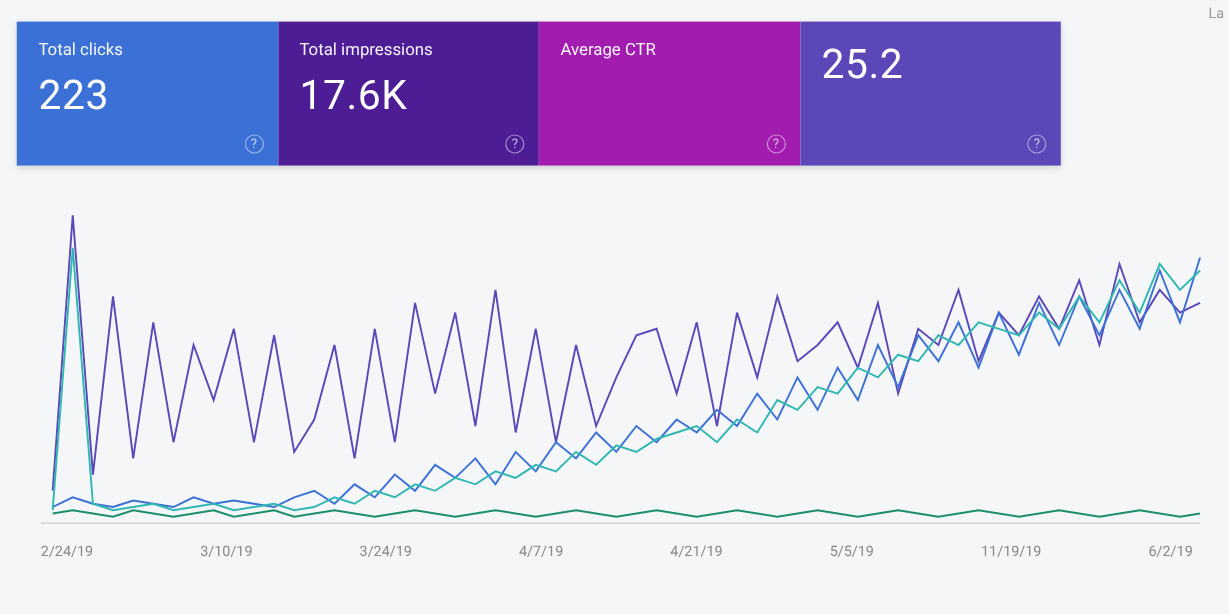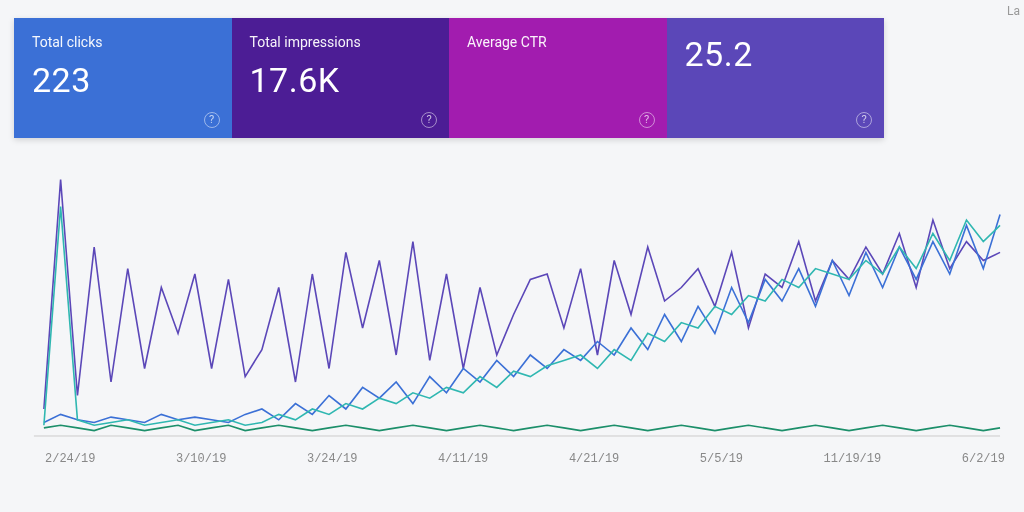--- a/index.html
+++ b/index.html
@@ -5,21 +5,21 @@
   * { box-sizing: border-box; margin: 0; padding: 0; }
   html, body { width: 1024px; height: 512px; font-family: -apple-system, Roboto, Arial, sans-serif; background: #f5f6f8; overflow: hidden; }
   .container { padding: 18px 14px 0 14px; }
   .metric-cards { display: flex; width: 870px; height: 120px; box-shadow: 0 2px 6px rgba(0,0,0,0.15); }
   .card { flex: 1; padding: 16px 18px 28px 18px; color: #fff; position: relative; cursor: pointer; }
   .card-label { font-size: 14px; font-weight: 400; opacity: 0.95; margin-bottom: 10px; }
   .card-value { font-size: 34px; font-weight: 400; letter-spacing: 0.5px; }
   .card-help { position: absolute; right: 12px; bottom: 10px; width: 16px; height: 16px; border: 1.5px solid rgba(255,255,255,0.7); border-radius: 50%; font-size: 11px; line-height: 14px; text-align: center; opacity: 0.7; }
   .chart-wrap { width: 996px; margin-top: 8px; }
   .chart-svg { width: 100%; height: 300px; display: block; }
-  .x-axis-labels { display: flex; width: 960px; margin-left: 31px; justify-content: space-between; font-size: 12px; color: #888; padding: 6px 0 0 0; font-family: Liberation Mono, monospace; }
+  .x-axis-labels { display: flex; width: 960px; margin-left: 20px; justify-content: space-between; font-size: 12px; color: #888; padding: 6px 0 0 0; }
   .top-right { position: absolute; top: 4px; right: 4px; color: #999; font-size: 12px; }
 </style>
 </head>
 <body>
 
 <div class="top-right">La</div>
 
 <div class="container">
 
   <div class="metric-cards">
@@ -50,21 +50,21 @@
           <polyline points="30.0,263.0 46.8,33.5 63.7,249.5 80.5,101.0 97.4,236.0 114.2,122.6 131.1,222.5 147.9,141.5 164.7,187.4 181.6,128.0 198.4,222.5 215.3,133.4 232.1,230.6 248.9,203.6 265.8,141.5 282.6,236.0 299.5,128.0 316.3,222.5 333.2,106.4 350.0,182.0 366.8,114.5 383.7,209.0 400.5,95.6 417.4,214.4 434.2,128.0 451.1,222.5 467.9,141.5 484.7,209.0 501.6,168.5 518.4,133.4 535.3,128.0 552.1,182.0 568.9,122.6 585.8,209.0 602.6,114.5 619.5,168.5 636.3,101.0 653.2,155.0 670.0,141.5 686.8,122.6 703.7,160.4 720.5,106.4 737.4,182.0 754.2,128.0 771.1,141.5 787.9,95.6 804.7,155.0 821.6,114.5 838.4,133.4 855.3,101.0 872.1,128.0 888.9,87.5 905.8,141.5 922.6,74.0 939.5,122.6 956.3,95.6 973.2,114.5 990.0,106.4" fill="none" stroke="#5b47b8" stroke-width="1.6"></polyline>
           <polyline points="30.0,276.5 46.8,268.4 63.7,273.8 80.5,276.5 97.4,271.1 114.2,273.8 131.1,276.5 147.9,268.4 164.7,273.8 181.6,271.1 198.4,273.8 215.3,276.5 232.1,268.4 248.9,263.0 265.8,273.8 282.6,257.6 299.5,268.4 316.3,249.5 333.2,263.0 350.0,241.4 366.8,252.2 383.7,236.0 400.5,257.6 417.4,230.6 434.2,246.8 451.1,222.5 467.9,236.0 484.7,214.4 501.6,230.6 518.4,209.0 535.3,222.5 552.1,203.6 568.9,214.4 585.8,195.5 602.6,209.0 619.5,182.0 636.3,203.6 653.2,168.5 670.0,195.5 686.8,160.4 703.7,187.4 720.5,141.5 737.4,176.6 754.2,133.4 771.1,155.0 787.9,122.6 804.7,160.4 821.6,114.5 838.4,149.6 855.3,106.4 872.1,141.5 888.9,101.0 905.8,133.4 922.6,95.6 939.5,128.0 956.3,79.4 973.2,122.6 990.0,68.6" fill="none" stroke="#3b70d6" stroke-width="1.6"></polyline>
           <polyline points="30.0,279.2 46.8,60.5 63.7,273.8 80.5,279.2 97.4,276.5 114.2,273.8 131.1,279.2 147.9,276.5 164.7,273.8 181.6,279.2 198.4,276.5 215.3,273.8 232.1,279.2 248.9,276.5 265.8,268.4 282.6,273.8 299.5,263.0 316.3,268.4 333.2,257.6 350.0,263.0 366.8,252.2 383.7,257.6 400.5,246.8 417.4,252.2 434.2,241.4 451.1,246.8 467.9,230.6 484.7,241.4 501.6,225.2 518.4,230.6 535.3,219.8 552.1,214.4 568.9,209.0 585.8,222.5 602.6,203.6 619.5,214.4 636.3,187.4 653.2,195.5 670.0,176.6 686.8,182.0 703.7,160.4 720.5,168.5 737.4,149.6 754.2,155.0 771.1,133.4 787.9,141.5 804.7,122.6 821.6,128.0 838.4,133.4 855.3,114.5 872.1,128.0 888.9,101.0 905.8,122.6 922.6,87.5 939.5,114.5 956.3,74.0 973.2,95.6 990.0,79.4" fill="none" stroke="#2fb7b1" stroke-width="1.6"></polyline>
           <polyline points="30.0,281.9 46.8,279.2 63.7,281.9 80.5,284.6 97.4,279.2 114.2,281.9 131.1,284.6 147.9,281.9 164.7,279.2 181.6,284.6 198.4,281.9 215.3,279.2 232.1,284.6 248.9,281.9 265.8,279.2 282.6,281.9 299.5,284.6 316.3,281.9 333.2,279.2 350.0,281.9 366.8,284.6 383.7,281.9 400.5,279.2 417.4,281.9 434.2,284.6 451.1,281.9 467.9,279.2 484.7,281.9 501.6,284.6 518.4,281.9 535.3,279.2 552.1,281.9 568.9,284.6 585.8,281.9 602.6,279.2 619.5,281.9 636.3,284.6 653.2,281.9 670.0,279.2 686.8,281.9 703.7,284.6 720.5,281.9 737.4,279.2 754.2,281.9 771.1,284.6 787.9,281.9 804.7,279.2 821.6,281.9 838.4,284.6 855.3,281.9 872.1,279.2 888.9,281.9 905.8,284.6 922.6,281.9 939.5,279.2 956.3,281.9 973.2,284.6 990.0,281.9" fill="none" stroke="#1c8f6a" stroke-width="1.6"></polyline>
         </g>
     </svg>
     <div class="x-axis-labels" id="x-axis">
         <span>2/24/19</span>
         <span>3/10/19</span>
         <span>3/24/19</span>
-        <span>4/11/19</span>
+        <span>4/7/19</span>
         <span>4/21/19</span>
         <span>5/5/19</span>
         <span>11/19/19</span>
         <span>6/2/19</span>
       </div>
   </div>
 
 </div>
 
 </body></html>

